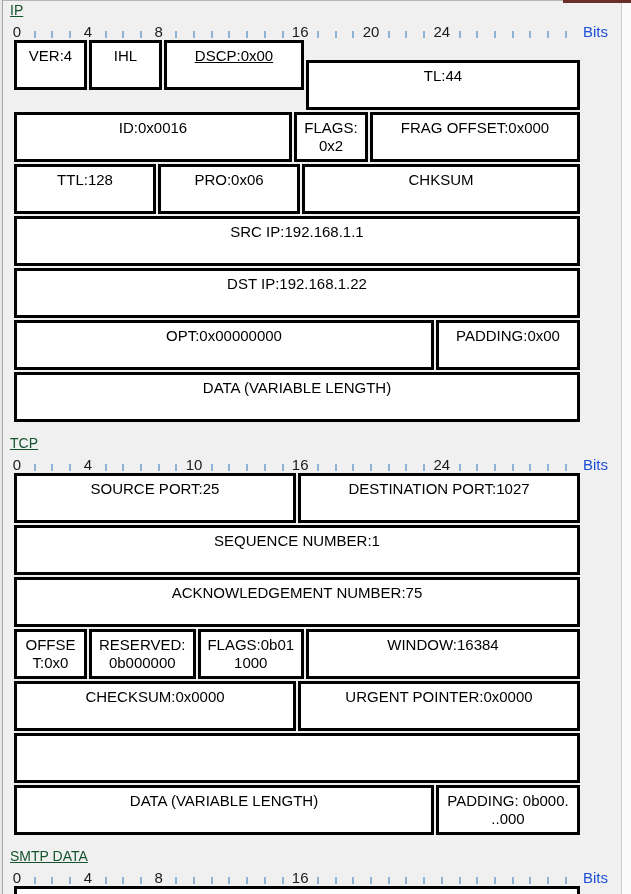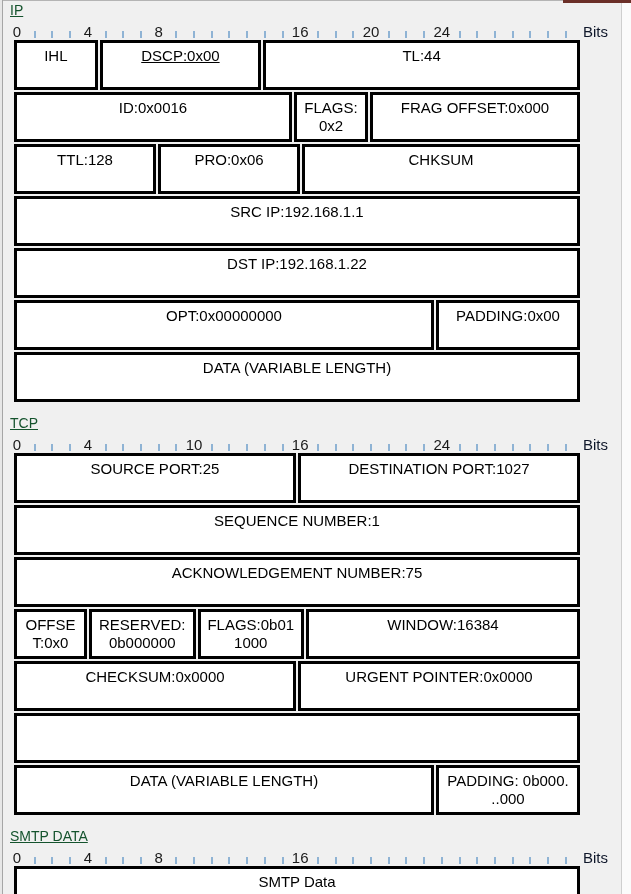--- a/index.html
+++ b/index.html
@@ -44,21 +44,21 @@
     position:absolute;bottom:0;
     transform:translateX(-50%);
     font-size:15px;line-height:16px;
     color:#1a1a1a;
     background:#f0f0f0;
     padding:0 1px;
   }
   .rbits{
     position:absolute;bottom:0;left:569px;
     font-size:15px;line-height:16px;
-    color:#0f172a;
+    color:#1d4ed8;
   }
   .ptable{width:566px;margin-left:4px;}
   .prow{display:flex;gap:2px;margin-bottom:2px;}
   .pcell{
     flex:1 1 0;
     box-sizing:border-box;
     height:50px;
     background:#fff;
     border:3px solid #000;
     text-align:center;
@@ -109,23 +109,24 @@
           <span class="tick" style="left: 551.7px;"></span>
           <span class="rnum" style="left: 3px;">0</span>
           <span class="rnum" style="left: 73.8px;">4</span>
           <span class="rnum" style="left: 144.6px;">8</span>
           <span class="rnum" style="left: 286.2px;">16</span>
           <span class="rnum" style="left: 357px;">20</span>
           <span class="rnum" style="left: 427.8px;">24</span>
           <span class="rbits">Bits</span>
         </div><div class="ptable">
           <div class="prow">
+            <div class="pcell" style="flex-grow: 4;">VER:4</div>
             <div class="pcell" style="flex-grow: 4;">IHL</div>
             <div class="pcell" style="flex-grow: 8; text-decoration: underline;">DSCP:0x00</div>
-            <div class="pcell" style="flex-grow: 16;">TL:44</div>
+            <div class="pcell" style="flex-grow: 16; margin-top: 20px;">TL:44</div>
           </div>
           <div class="prow">
             <div class="pcell" style="flex-grow: 16;">ID:0x0016</div>
             <div class="pcell" style="flex-grow: 4;">FLAGS:
 0x2</div>
             <div class="pcell" style="flex-grow: 12;">FRAG OFFSET:0x000</div>
           </div>
           <div class="prow">
             <div class="pcell" style="flex-grow: 8;">TTL:128</div>
             <div class="pcell" style="flex-grow: 8;">PRO:0x06</div>

